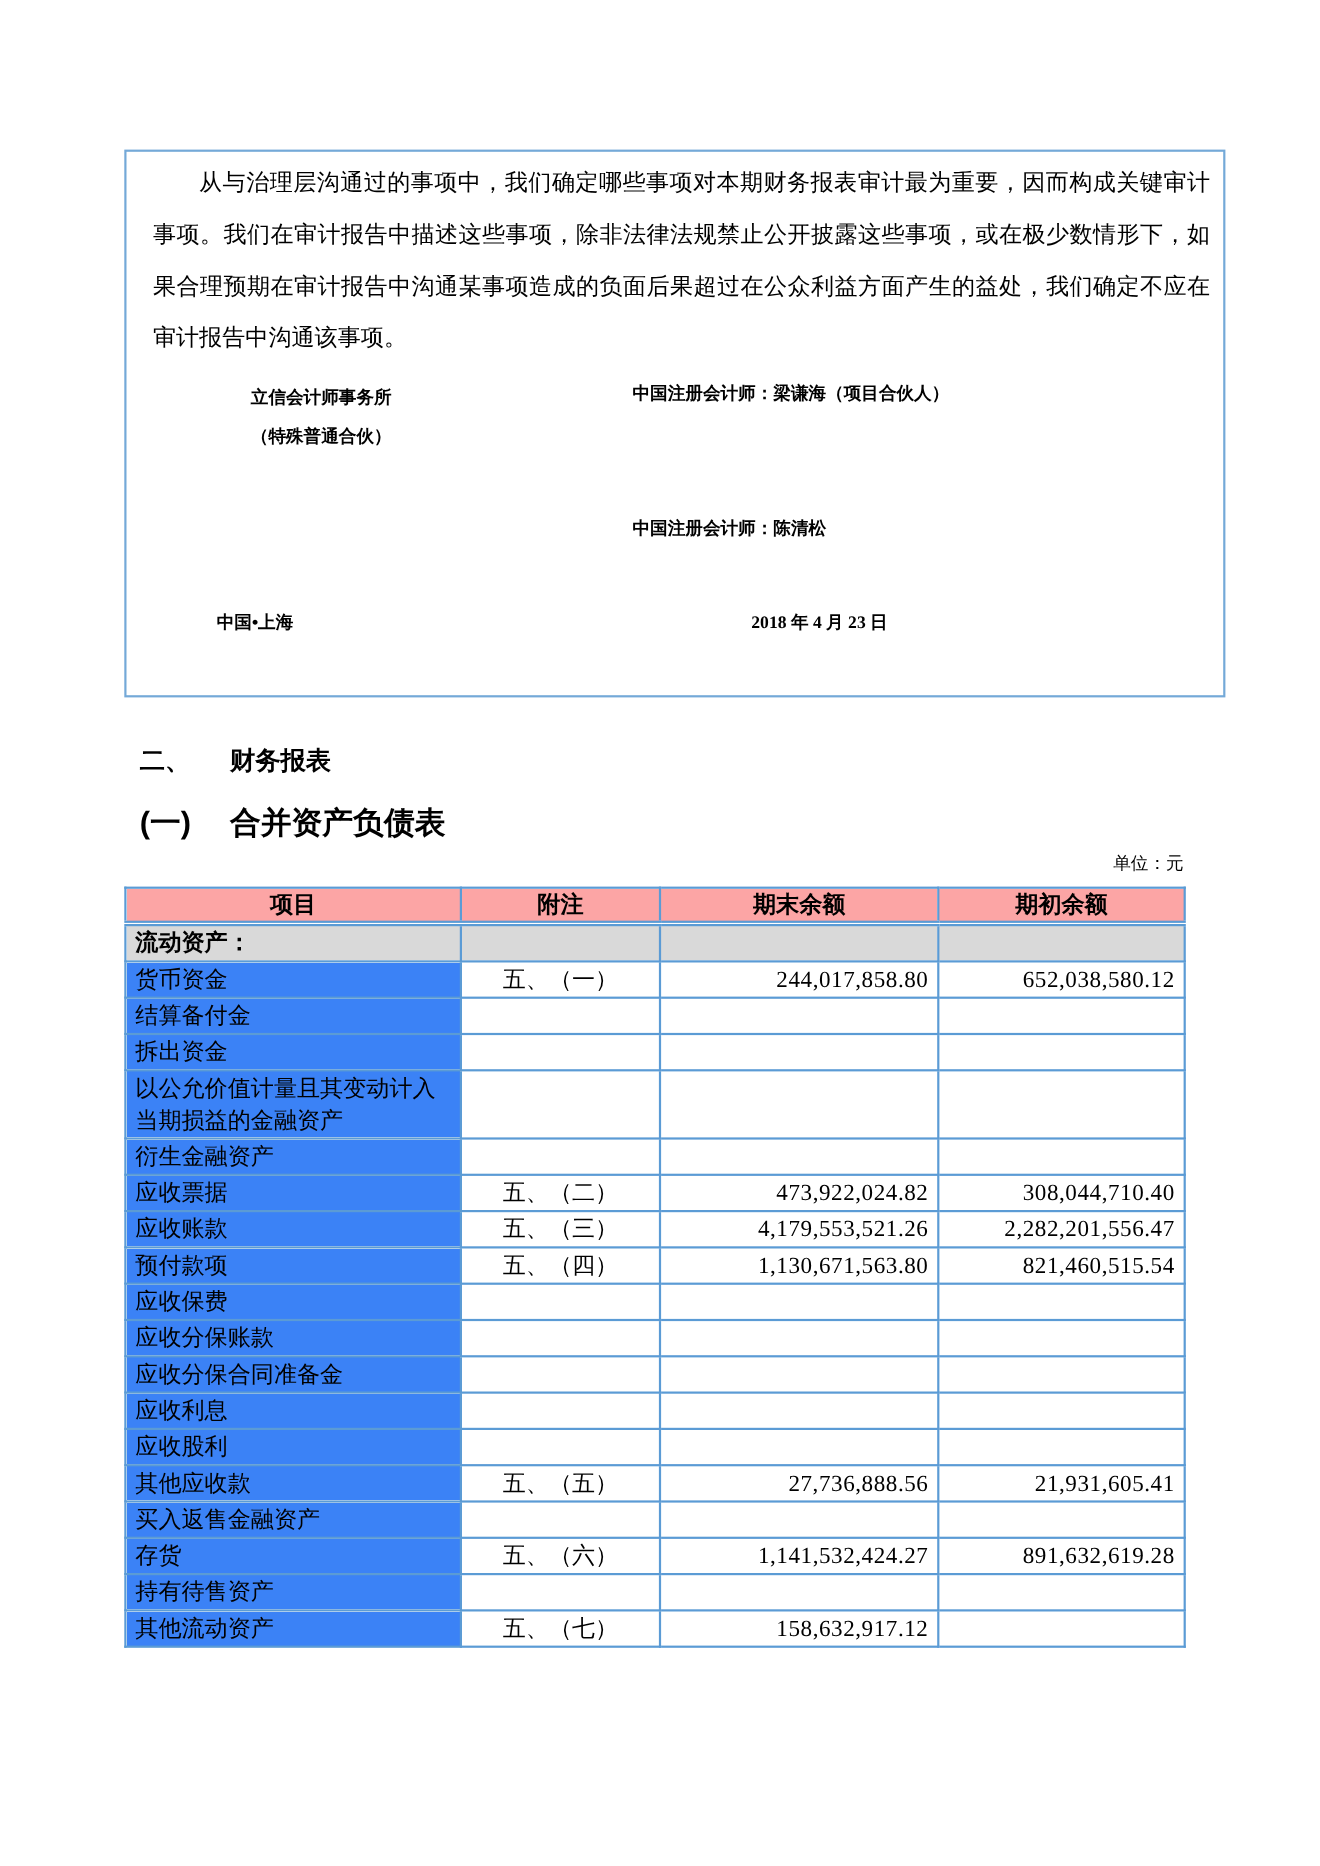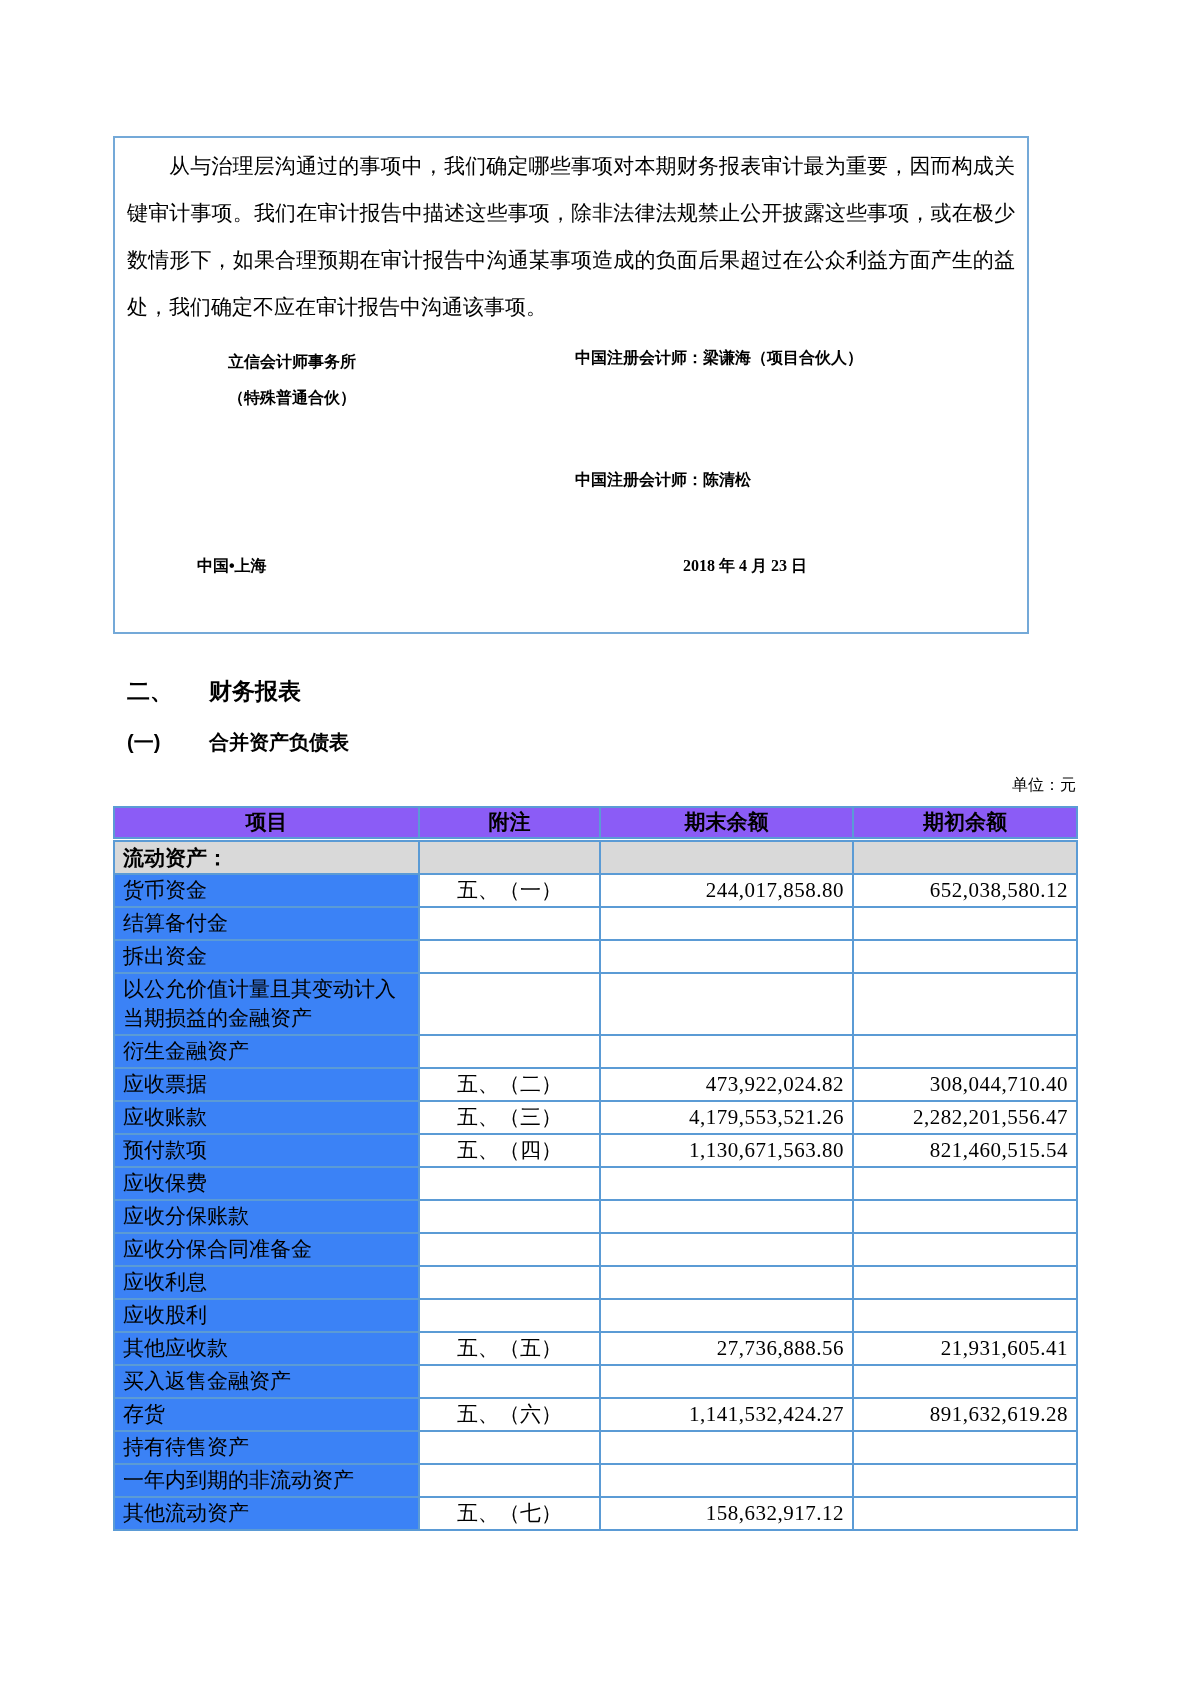--- a/index.html
+++ b/index.html
@@ -3,54 +3,54 @@
 <meta charset="utf-8">
 <style>
   html,body { margin:0; padding:0; background:#ffffff; }
   .page {
     position:relative; width:1200px; height:1696px; background:#ffffff;
     font-family:"Liberation Serif","DejaVu Serif",serif; color:#000000; overflow:hidden;
   }
 
   
   .audit-box {
-    position:absolute; left:113px; top:136px; width:916px; height:498px;
-    border:2px solid #74a9d8; box-sizing:border-box; background:#ffffff;
+    position:absolute; left:113px; top:136px; width:1001px; height:498px;
+    border:2px solid #74a9d8; box-sizing:border-box; background:#ffffff;padding-left:12px;
   }
   .audit-para {
     margin:5px 12px 0 12px; font-size:21px; line-height:47px;
     text-indent:2em; text-align:justify;
   }
   .sig { position:absolute; font-family:"Liberation Sans","DejaVu Sans",sans-serif;
          font-weight:bold; font-size:16px; white-space:nowrap; }
   .sig-firm  { left:113px; top:206px; line-height:36px; }
   .sig-cpa1  { left:460px; top:210px; }
   .sig-cpa2  { left:460px; top:332px; }
   .sig-loc   { left:67px;  top:418px;margin-left:15px; }
   .sig-date  { left:528px; top:418px; font-family:Liberation Serif, serif;margin-left:40px; }
 
   
   .h1 { position:absolute; left:127px; top:676px; font-family:"Liberation Sans","DejaVu Sans",sans-serif;
         font-weight:bold; font-size:23px; white-space:nowrap; }
   .h1 .num { display:inline-block; width:82px; }
   .h2 { position:absolute; left:127px; top:729px; font-family:"Liberation Sans","DejaVu Sans",sans-serif;
-        font-weight:bold; font-size:20px; white-space:nowrap; }
+        font-weight:bold; font-size:28px; white-space:nowrap; }
   .h2 .num { display:inline-block; width:82px; }
   .unit { position:absolute; left:113px; top:775px; width:963px; text-align:right; font-size:16px; }
 
   
   table.bs {
     position:absolute; left:113px; top:806px; width:963px;
     border-collapse:collapse; table-layout:fixed; background:#ffffff;
   }
   table.bs th, table.bs td {
     border:2px solid #5b9bd5; box-sizing:border-box; overflow:hidden;
   }
   table.bs th {
-    background:#8b5cf6; height:32px; text-align:center;
+    background:#fca5a5; height:32px; text-align:center;
     font-family:"Liberation Sans","DejaVu Sans",sans-serif; font-weight:bold; font-size:21px;
     border-bottom:5px double #5b9bd5; padding:0 20px;
   }
   table.bs td { height:31px; font-size:21px; padding:1px 8px; line-height:29px; }
   td.c-item { background:#3b82f6; text-align:left; padding-left:10px; }
   td.c-note { text-align:center; font-size:20px; }
   td.c-num  { text-align:right; font-size:20px; letter-spacing:0.5px; }
   tr.section-row td {
     background:#d9d9d9; font-weight:bold;
     font-family:"Liberation Sans","DejaVu Sans",sans-serif;
@@ -203,26 +203,20 @@
           <td class="c-num">1,141,532,424.27</td>
           <td class="c-num">891,632,619.28</td>
         </tr>
         <tr>
           <td class="c-item">持有待售资产</td>
           <td class="c-note"></td>
           <td class="c-num"></td>
           <td class="c-num"></td>
         </tr>
         <tr>
-          <td class="c-item">一年内到期的非流动资产</td>
-          <td class="c-note"></td>
-          <td class="c-num"></td>
-          <td class="c-num"></td>
-        </tr>
-        <tr>
           <td class="c-item">其他流动资产</td>
           <td class="c-note">五、（七）</td>
           <td class="c-num">158,632,917.12</td>
           <td class="c-num"></td>
         </tr>
       </tbody>
   </table>
 
 </div>
 

